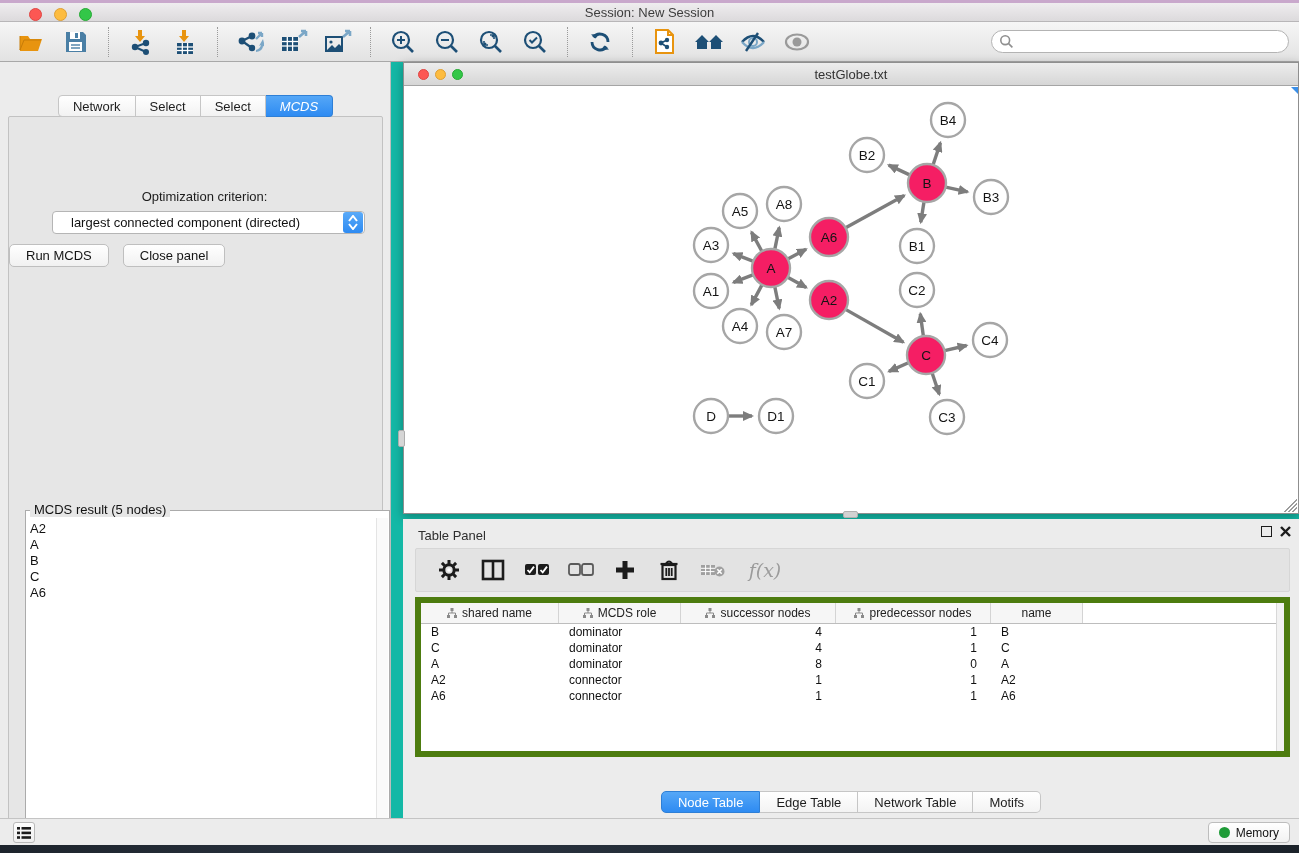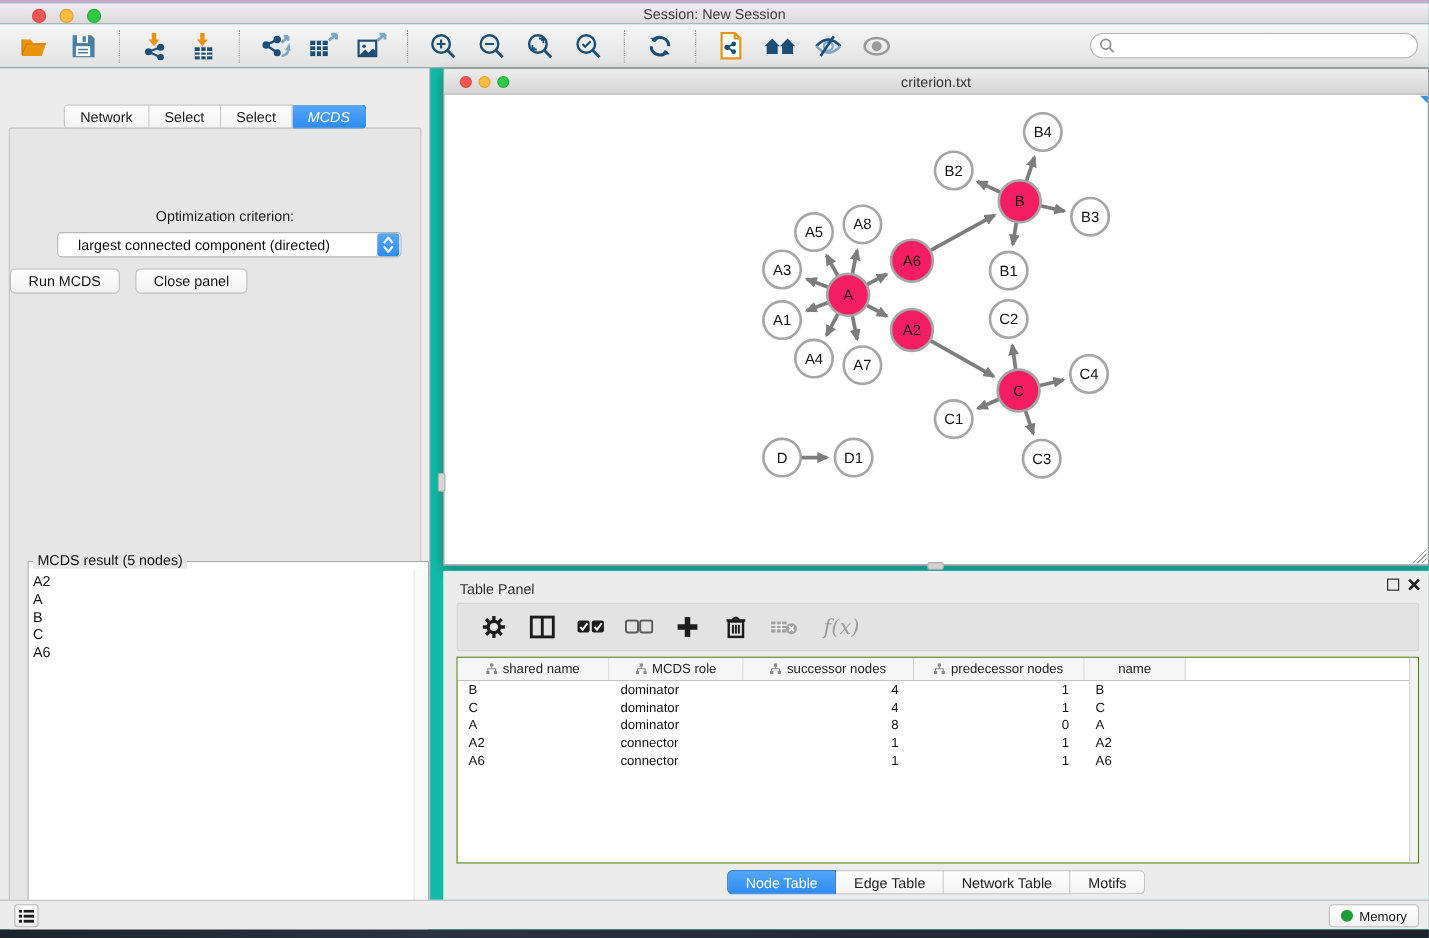--- a/index.html
+++ b/index.html
@@ -96,22 +96,22 @@
      background:#d2d2d2; border:1px solid #b0b0b0; border-radius:2px; }
 
   
   .table-panel { position:absolute; left:403px; top:519px; width:896px; height:299px; background:#ececec; }
   .tp-head { position:relative; height:26px; display:flex; align-items:center; padding:16px 15px; }
   .tp-toolbar { position:absolute; left:12px; top:29px; width:875px; height:44px;
      background:#e3e3e3; border:1px solid #d6d6d6; border-radius:2px;
      display:flex; align-items:center; gap:14px; padding-left:18px; }
   .tp-tool { width:30px; height:30px; display:flex; align-items:center; justify-content:center; }
   .fx-label { font-size:19px; color:#9b9b9b; font-family:"DejaVu Serif", serif; font-style:italic; }
-  .tp-table { position:absolute; left:12px; top:78px; width:875px; height:188px;
-     background:#fff; border:1px solid #4d7c0f; overflow:hidden; }
+  .tp-table { position:absolute; left:12px; top:78px; width:875px; height:160px;
+     background:#fff; border:6px solid #4d7c0f; overflow:hidden; }
   .tp-table-scroll { position:absolute; top:0; right:0; bottom:0; width:8px;
      background:#f2f2f2; border-left:1px solid #d8d8d8; }
   .thead { display:flex; height:21px; border-bottom:1px solid #bdbdbd; }
   .th { background:#f6f6f6; border-right:1px solid #d4d4d4; display:flex; align-items:center;
      justify-content:center; gap:5px; font-size:12px; color:#222; }
   .trow { display:flex; height:16px; align-items:center; }
   .td { font-size:12px; color:#111; white-space:nowrap; overflow:hidden; }
   .td.left { text-align:left; padding-left:10px; }
   .td.right { text-align:right; padding-right:14px; }
   .tp-tabs { position:absolute; left:0; top:272px; width:896px; display:flex; justify-content:center; }
@@ -342,21 +342,21 @@
         <div class="ctab">Select</div>
         <div class="ctab selected">MCDS</div>
       </div>
   </div>
 
   <div class="net-frame">
     <div class="net-titlebar">
       <span class="ntl red"></span>
       <span class="ntl yellow"></span>
       <span class="ntl green"></span>
-      <span class="net-title">criterion.txt</span>
+      <span class="net-title">testGlobe.txt</span>
     </div>
     <div class="net-canvas">
       <svg id="graph-svg" width="892" height="426" viewBox="0 0 892 426">
           <defs>
             <marker id="arrow" markerUnits="userSpaceOnUse" markerWidth="12" markerHeight="10" refX="9" refY="5" orient="auto">
               <path d="M0,0 L11,5 L0,10 z" fill="#7d7d7d"></path>
             </marker>
           </defs>
           <line x1="357.4001049556203" y1="165.18728975710826" x2="346.4665267258396" y2="145.08361365718898" stroke="#7d7d7d" stroke-width="3.4" marker-end="url(#arrow)"></line>
           <line x1="369.5830786372219" y1="163.36022824752303" x2="374.2225618170375" y2="140.51969566996928" stroke="#7d7d7d" stroke-width="3.4" marker-end="url(#arrow)"></line>

